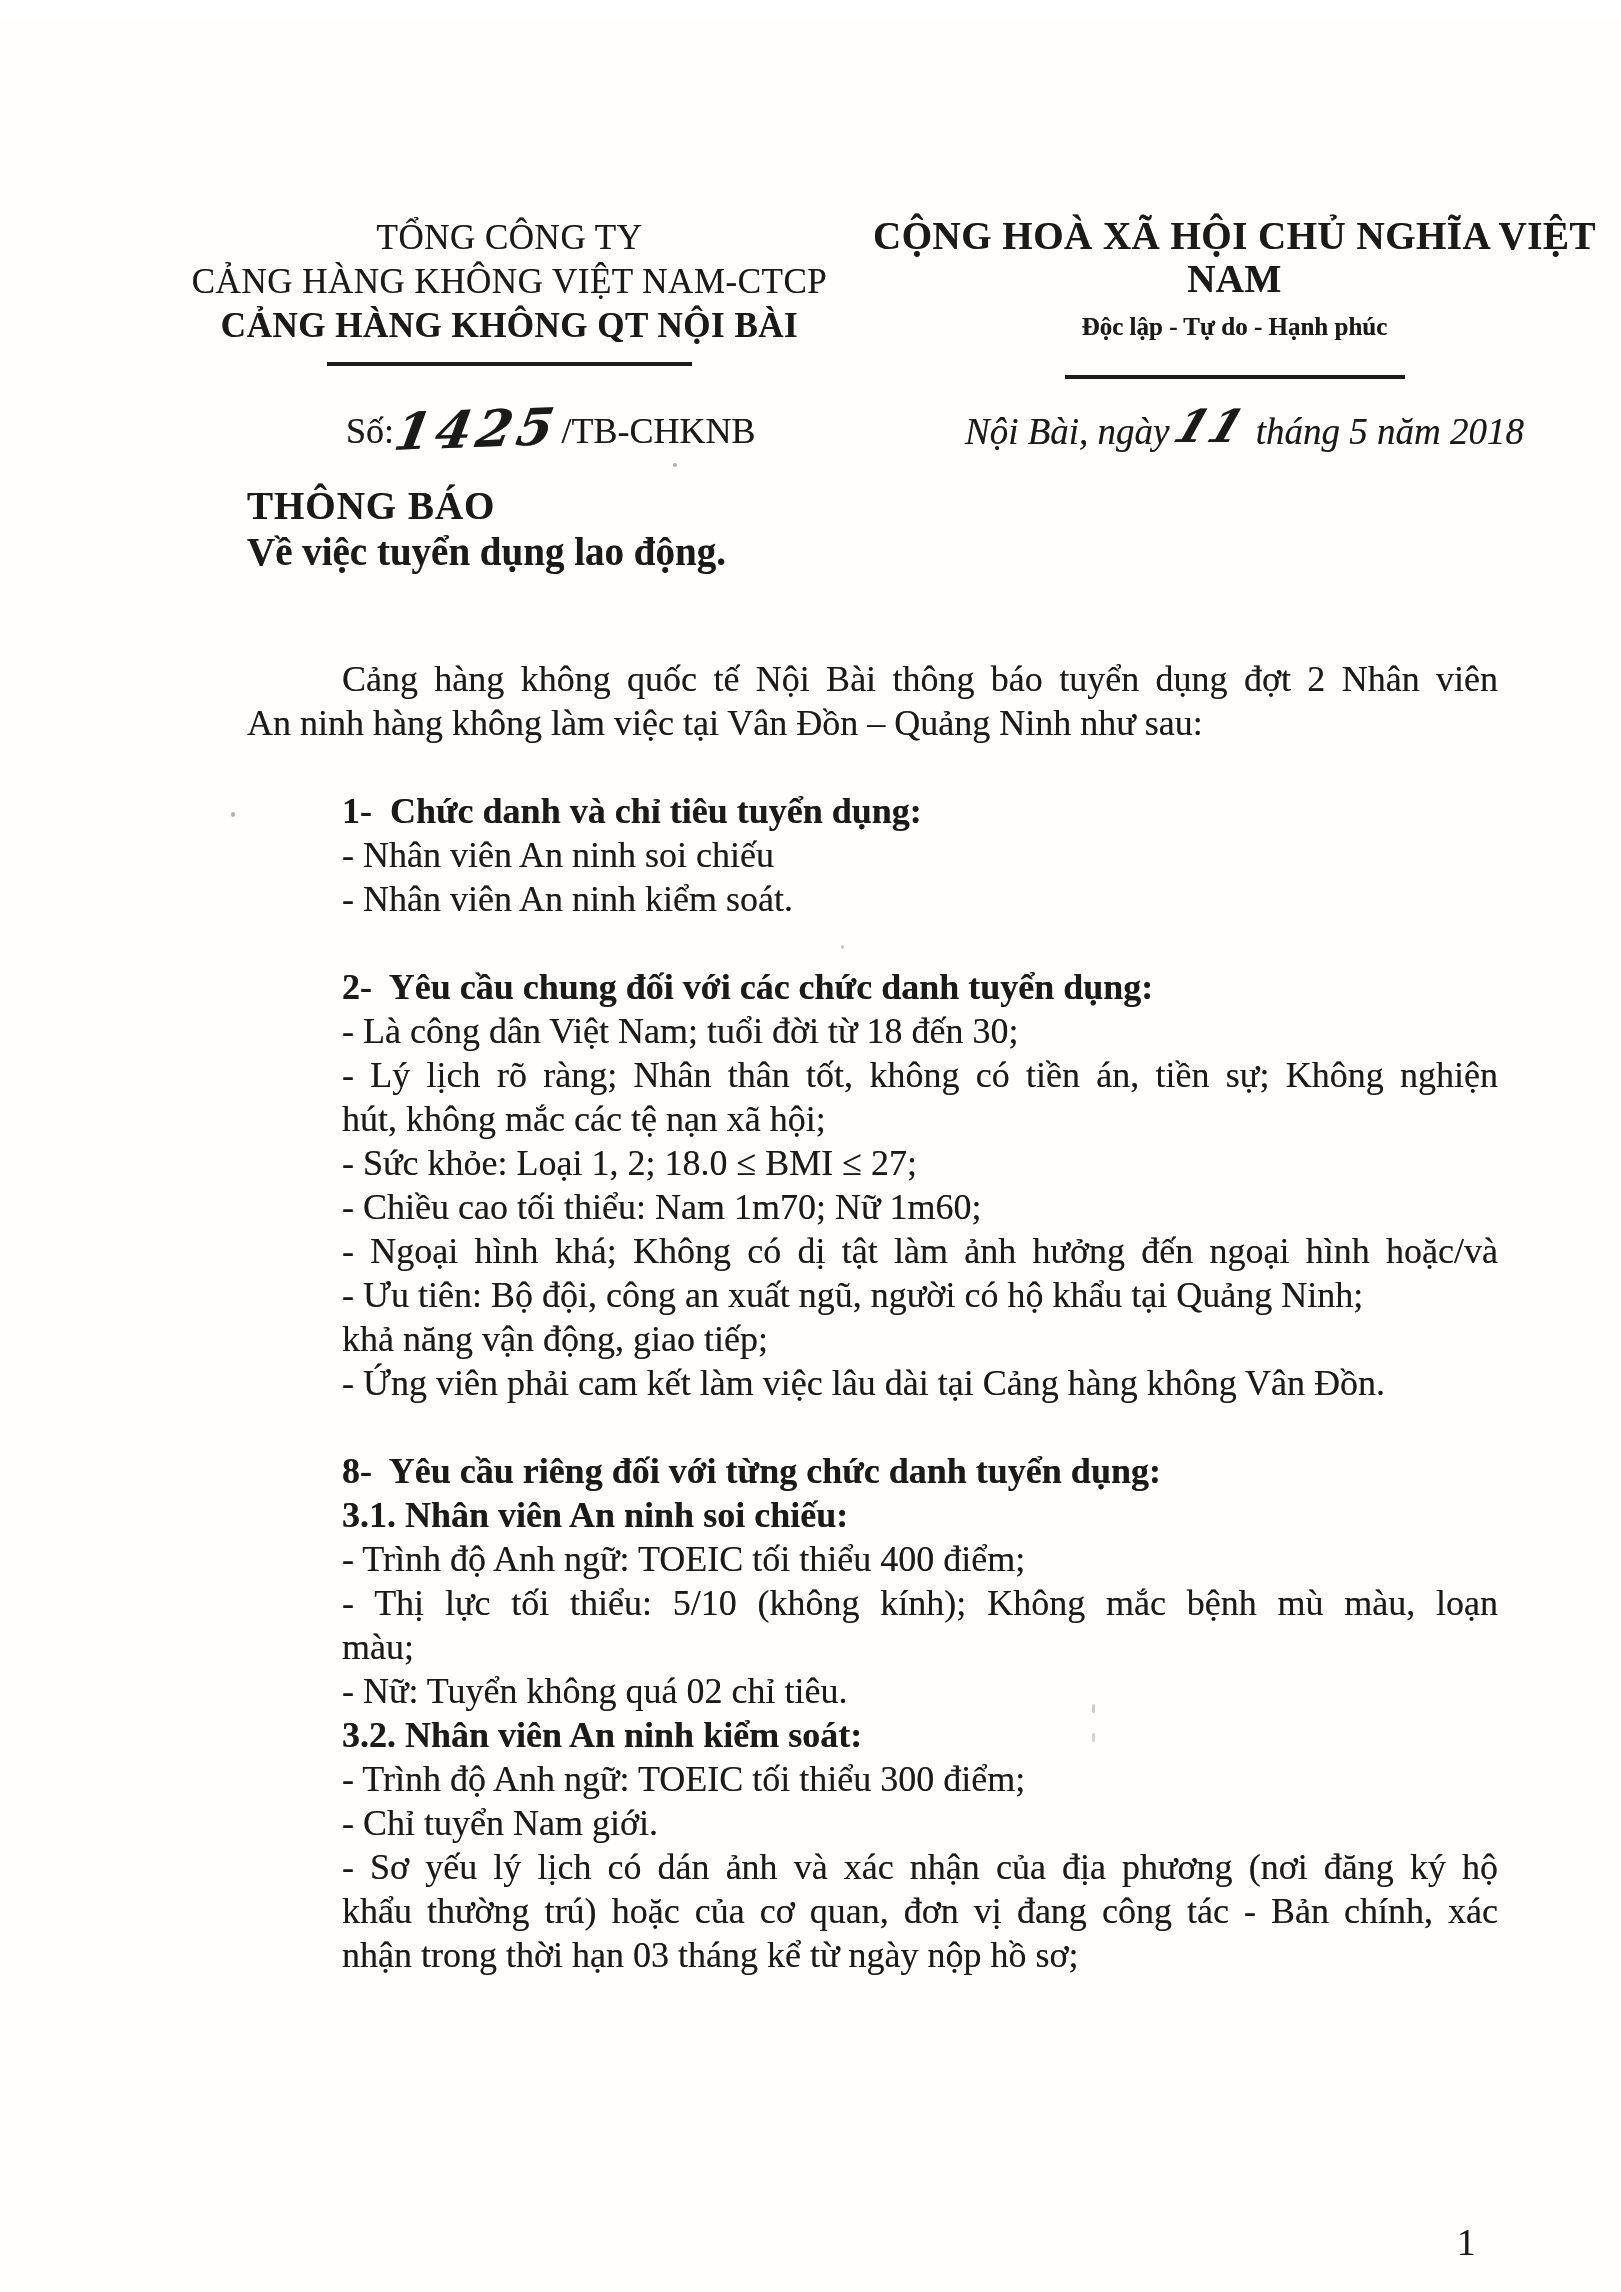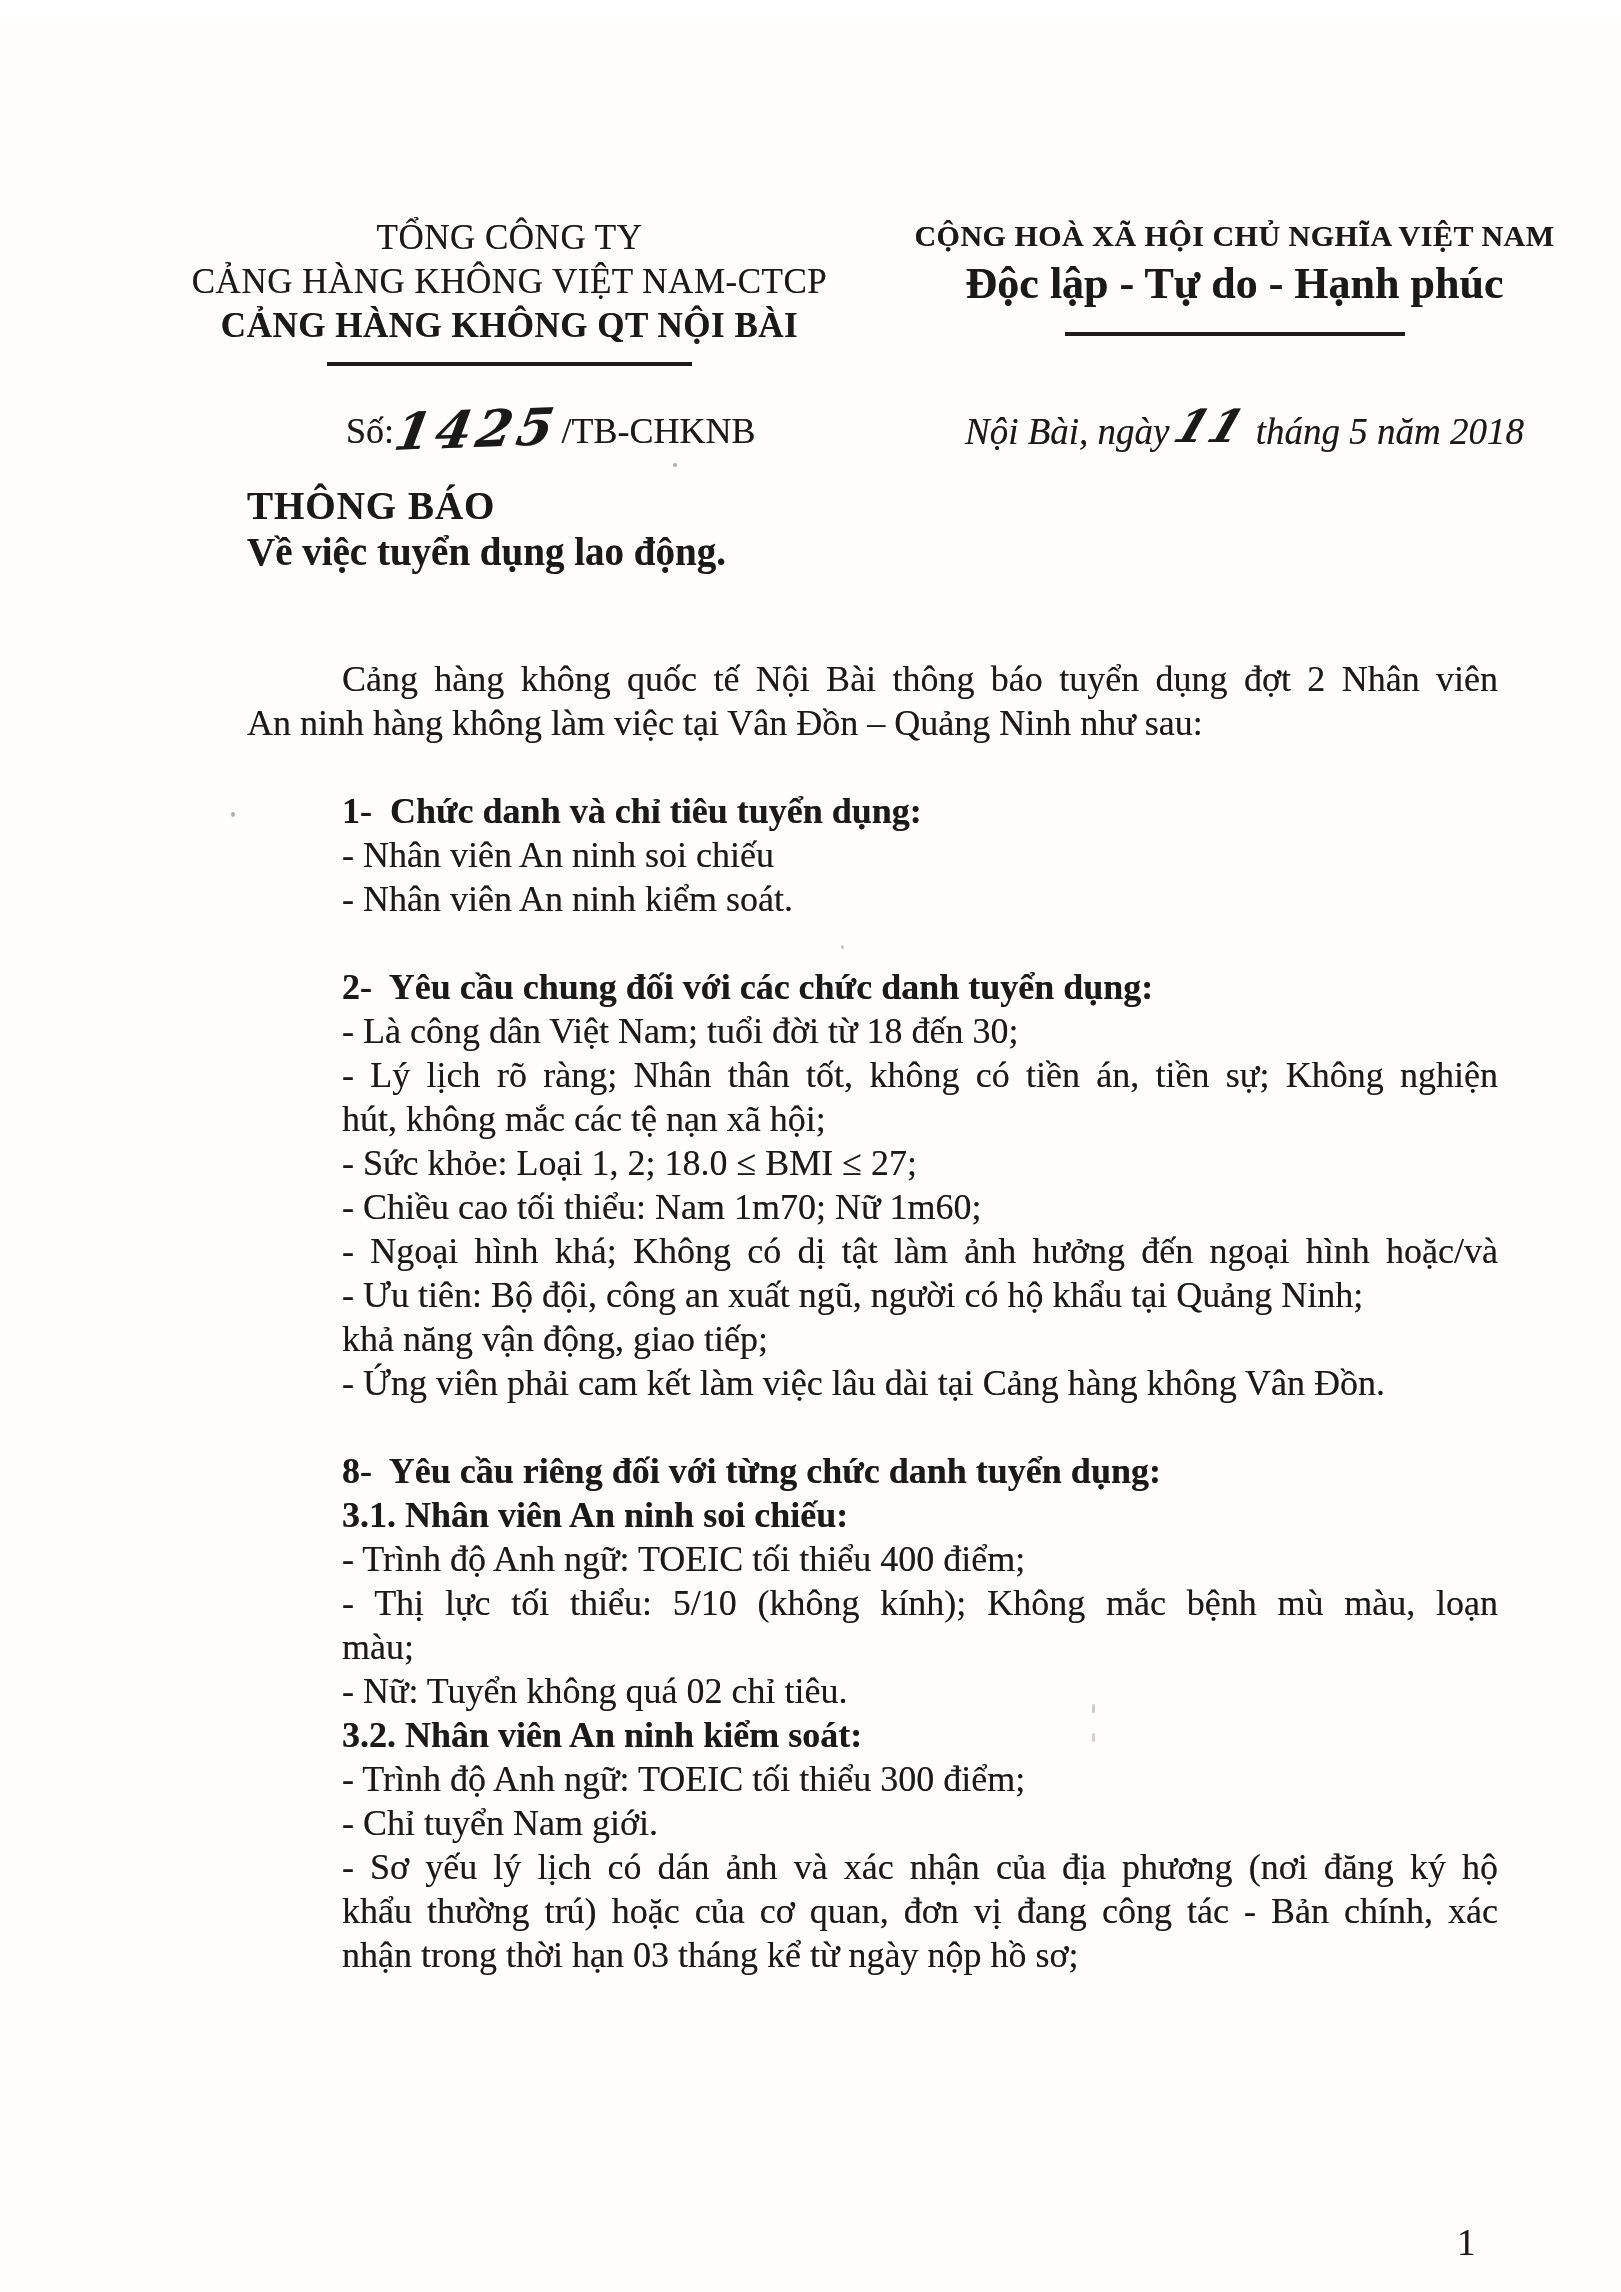--- a/index.html
+++ b/index.html
@@ -18,22 +18,22 @@
     position:absolute;left:186px;top:196px;width:647px;
     text-align:center;font-size:35px;line-height:44px;
     letter-spacing:0.5px;
   }
   .hdr-left .hl.b{font-weight:bold;}
   .hdr-left .rule{width:365px;height:3.9px;background:#1c1c1c;margin:13.7px auto 0;}
   .hdr-right{
     position:absolute;left:872px;top:194px;width:725px;
     text-align:center;font-weight:bold;
   }
-  .hdr-right .r1{font-size:30px;line-height:43px;letter-spacing:0.5px;}
-  .hdr-right .r2{font-size:44px;line-height:45px;margin-top:3.9px;}
+  .hdr-right .r1{font-size:39px;line-height:43px;letter-spacing:0.5px;}
+  .hdr-right .r2{font-size:25px;line-height:45px;margin-top:3.9px;}
   .hdr-right .rule{width:340px;height:3.9px;background:#1c1c1c;margin:26.5px auto 0;}
   
   .doc-number{position:absolute;left:346px;top:384px;font-size:36px;white-space:nowrap;}
   .hw{
     display:inline-block;
     font-family:"DejaVu Serif","Liberation Serif",serif;
     font-style:italic;font-weight:bold;
     transform:skewX(-12deg) rotate(-2deg);
   }
   .hw-num{font-size:51px;line-height:1;letter-spacing:4.9px;vertical-align:-3.9px;margin:0 3.9px 0 2px;}

